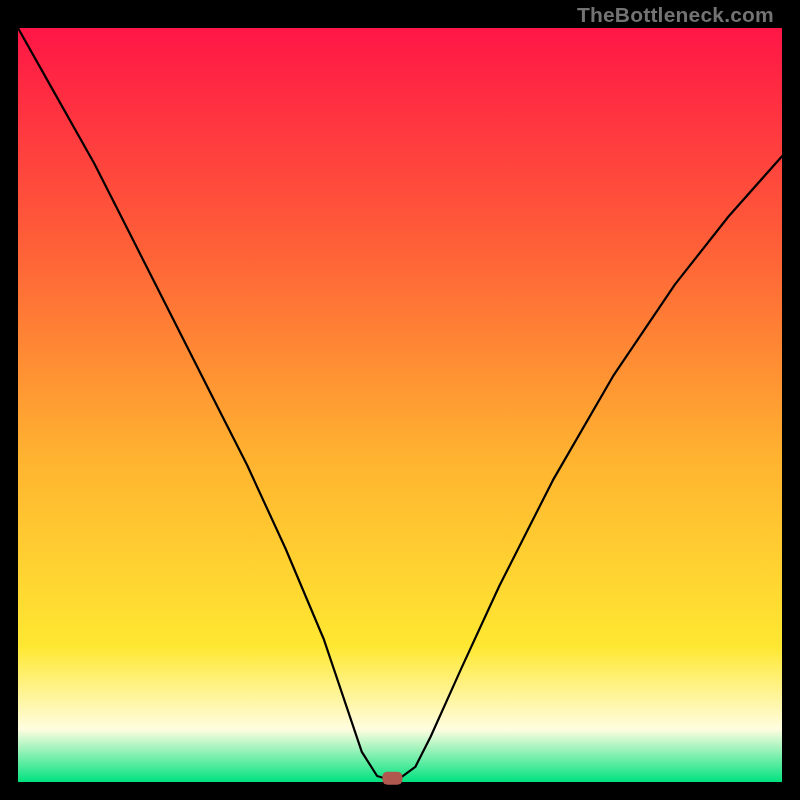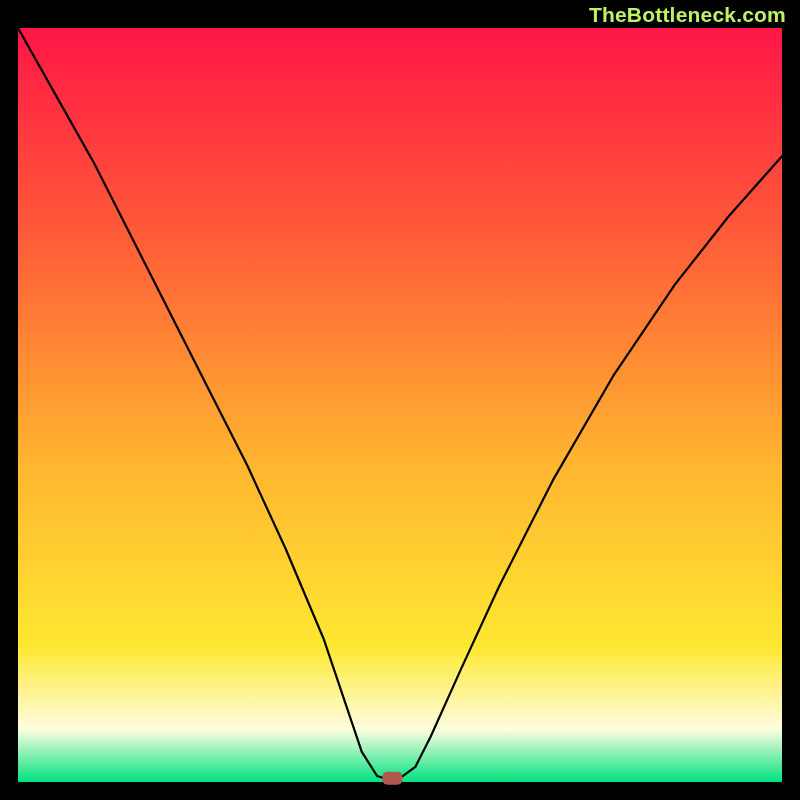--- a/index.html
+++ b/index.html
@@ -11,25 +11,25 @@
     overflow: hidden;
   }
   .stage {
     position: relative;
     width: 800px;
     height: 800px;
   }
   .attribution {
     position: absolute;
     top: 3px;
-    right: 14px;
+    right: 26px;
     font-family: Arial, Helvetica, sans-serif;
     font-size: 21px;
     font-weight: 600;
-    color: #bef264;
+    color: #737373;
     letter-spacing: 0.2px;
   }
   svg {
     position: absolute;
     left: 0; top: 0;
     width: 800px;
     height: 800px;
     display: block;
   }
   .marker {

